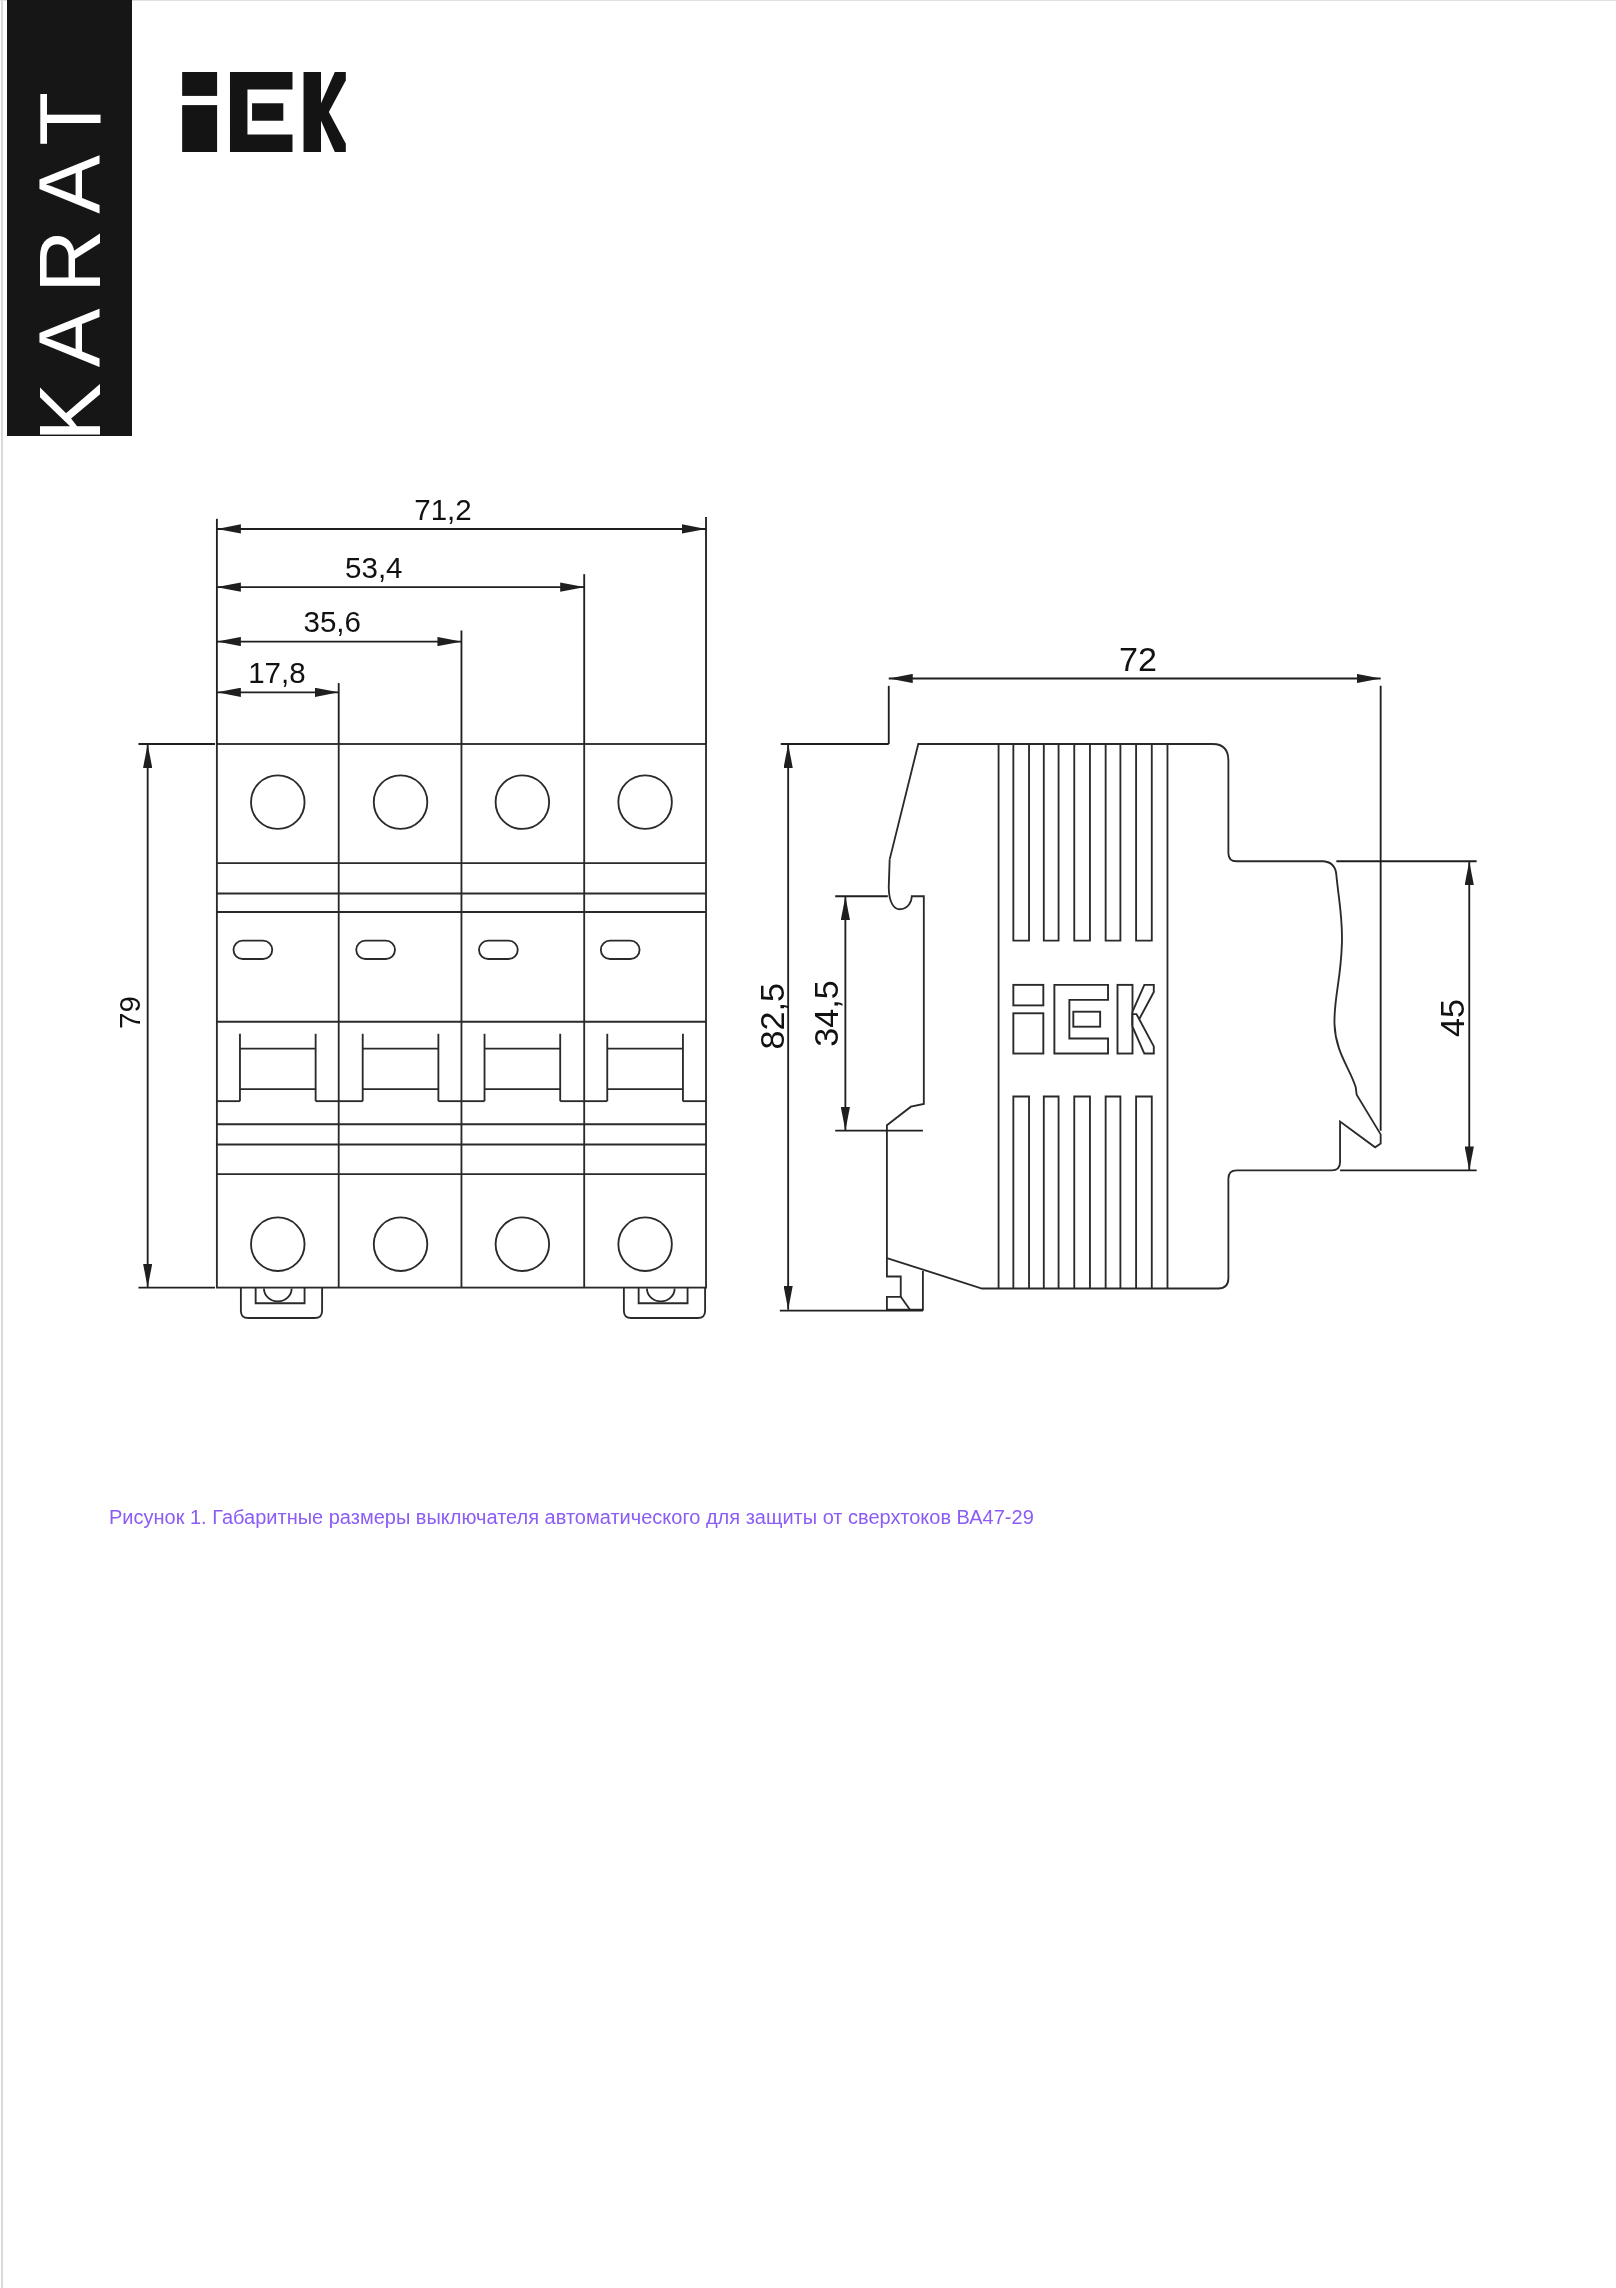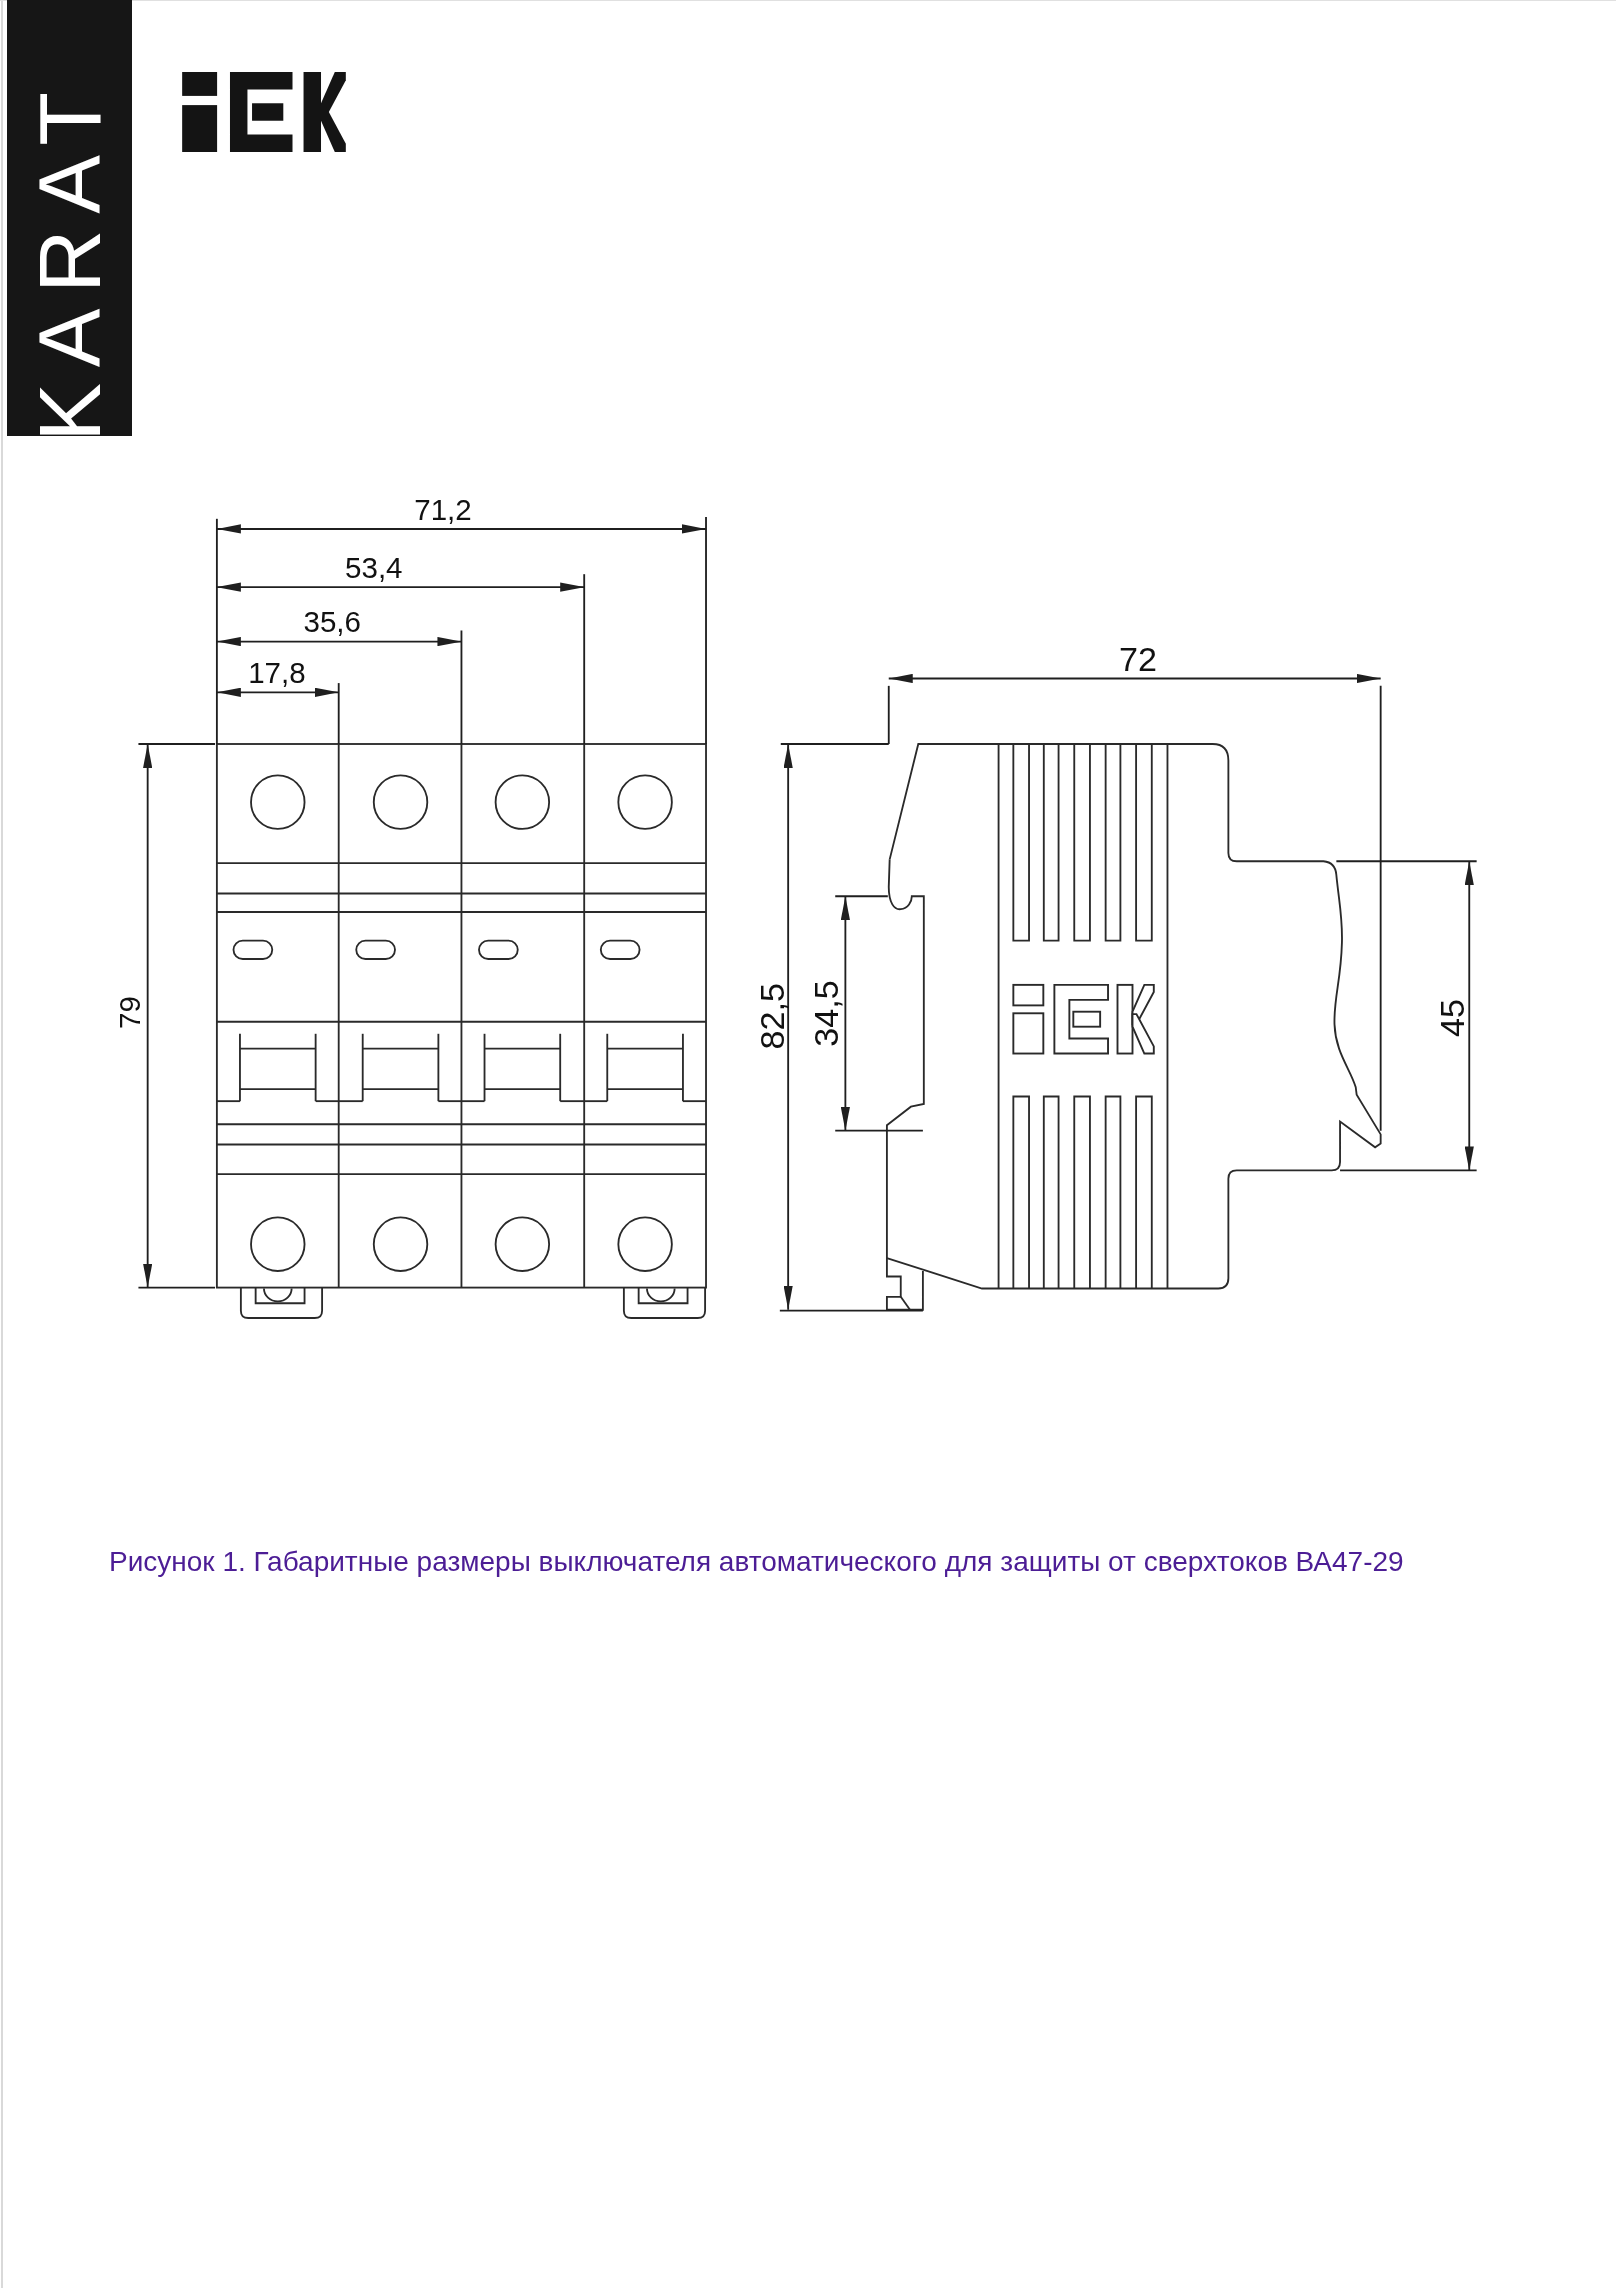--- a/index.html
+++ b/index.html
@@ -18,21 +18,21 @@
   .drawing{position:absolute;left:0;top:480px;}
   .ln{stroke:#2a2a2a;stroke-width:2;fill:none;}
   .dimln{stroke:#1f1f1f;stroke-width:2;fill:none;}
   .dimtxt{fill:#111111;font-family:"Liberation Sans",sans-serif;}
   .ftxt{font-size:32px;}
   .stxt{font-size:37px;}
   .logo-solid{fill:#141414;stroke:none;}
   .logo-outline{fill:#ffffff;stroke:#2a2a2a;stroke-width:2.4px;}
 
   .figure-caption{position:absolute;left:109px;top:1506px;width:1440px;
-                  font-size:28px;color:#4c1d95;white-space:nowrap;margin-top:40px;}
+                  font-size:20px;color:#8b5cf6;white-space:nowrap;}
 </style>
 </head>
 <body>
 
 <div class="page">
   <div class="edge-left"></div>
   <div class="edge-top"></div>
 
   <div class="brand-banner">
     <span>KARAT</span>

